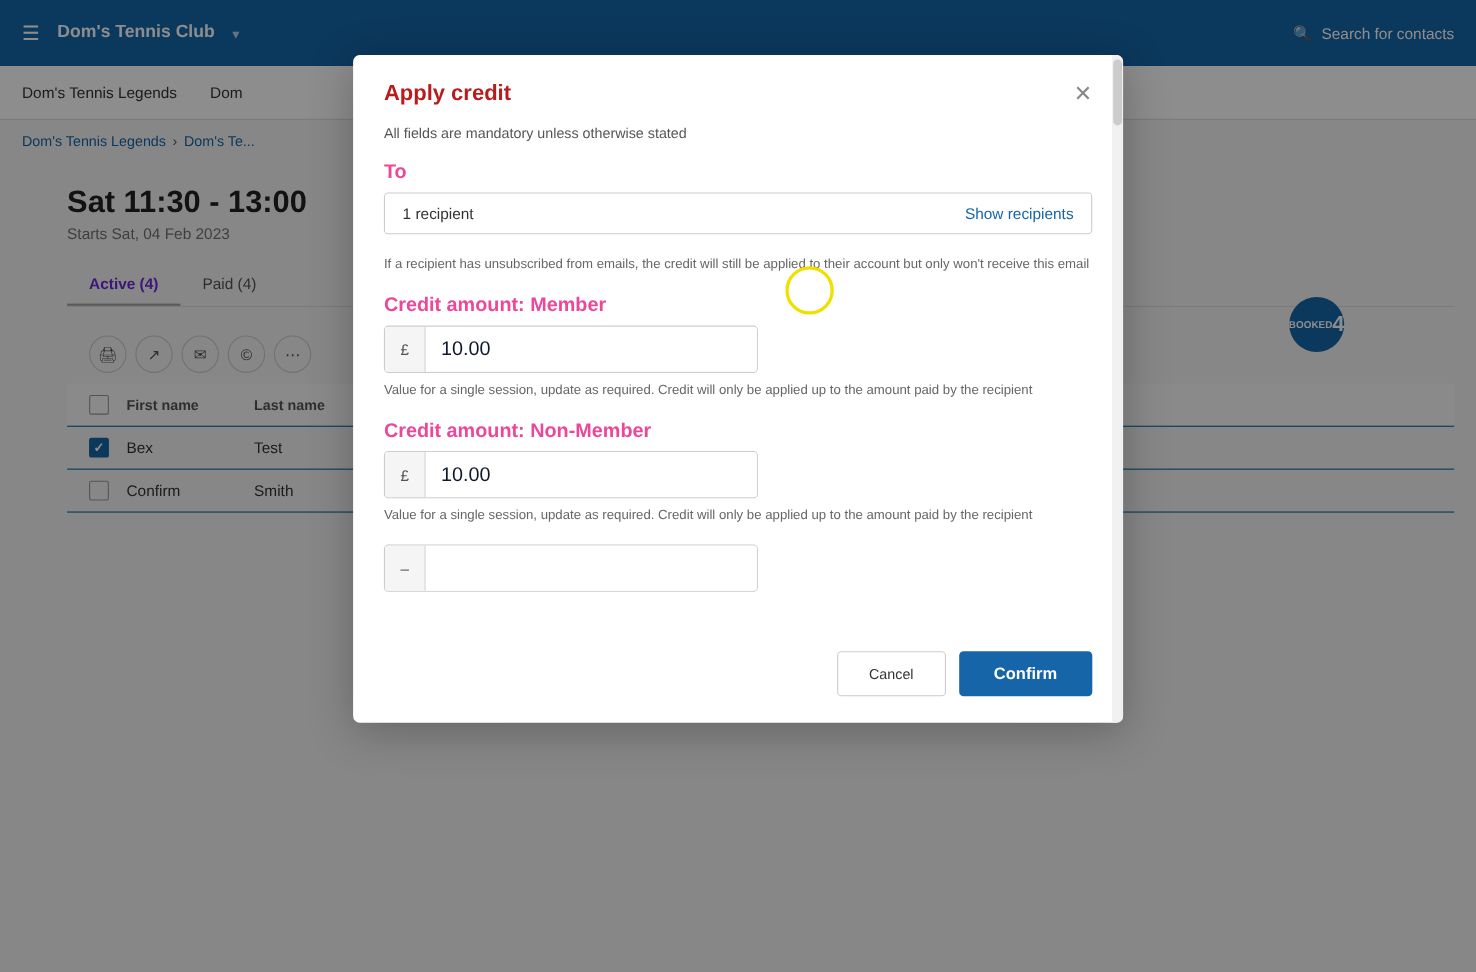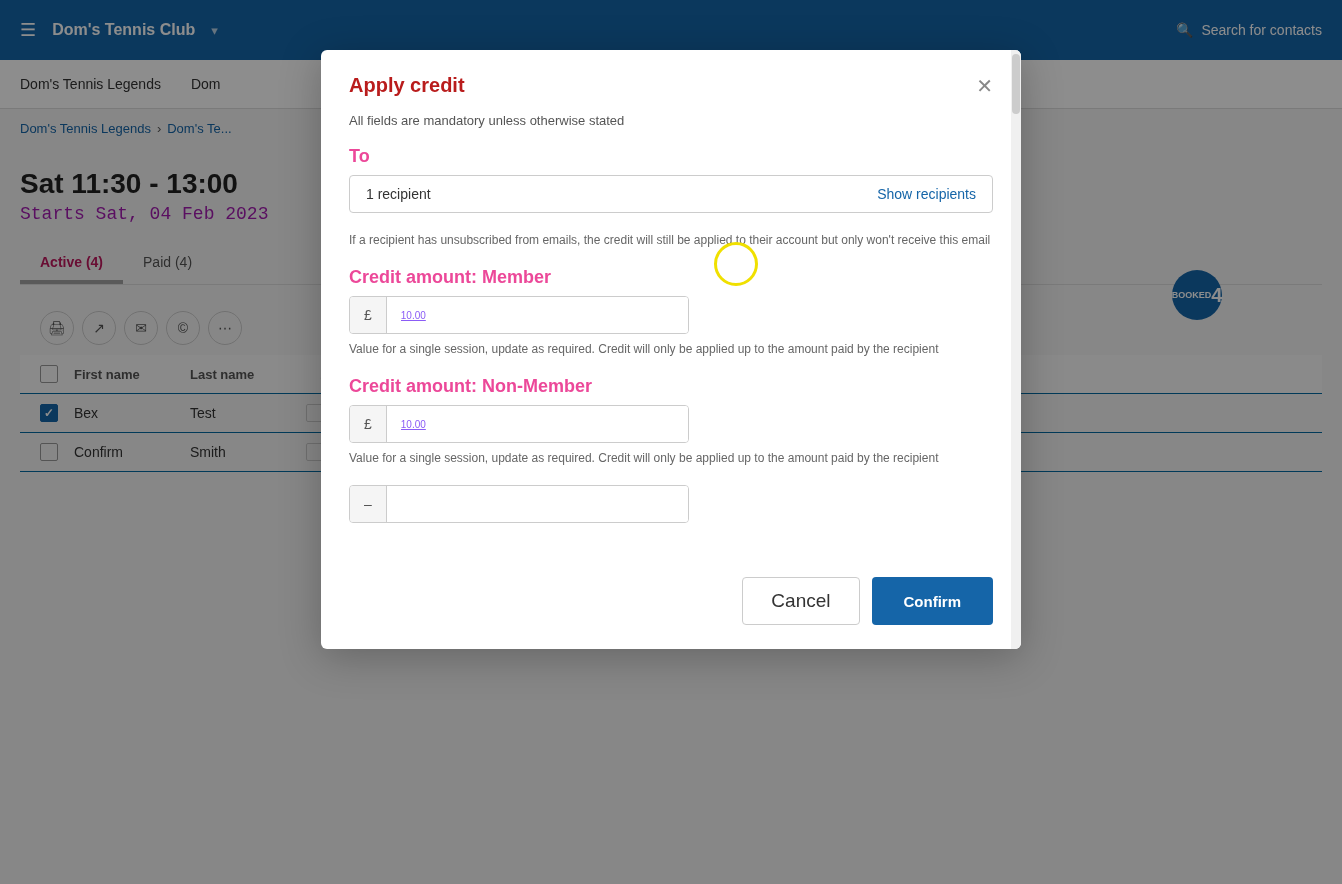--- a/index.html
+++ b/index.html
@@ -12,27 +12,27 @@
     .top-bar-menu { color: white; font-size: 18px; cursor: pointer; }
     .top-bar-title { color: white; font-size: 16px; font-weight: 600; }
     .top-bar-search { margin-left: auto; color: white; font-size: 14px; display: flex; align-items: center; gap: 8px; }
 
     .sub-bar { background: white; border-bottom: 1px solid #ddd; padding: 0 20px; display: flex; gap: 30px; }
     .sub-bar-item { padding: 16px 0; font-size: 14px; color: #333; cursor: pointer; }
 
     .breadcrumb { padding: 12px 20px; font-size: 13px; color: #555; display: flex; gap: 6px; align-items: center; }
     .breadcrumb a { color: #1565a8; text-decoration: none; }
 
-    .page-content { padding: 20px; }
+    .page-content { padding: 20px; margin-left: 41px; }
     .session-title { font-size: 28px; font-weight: 700; color: #222; margin-bottom: 4px; }
-    .session-sub { font-size: 18px; color: #a21caf; margin-bottom: 20px; font-family: Liberation Mono, monospace; }
+    .session-sub { font-size: 14px; color: #737373; margin-bottom: 20px; }
 
     .tabs { display: flex; border-bottom: 1px solid #ddd; margin-bottom: 16px; }
     .tab { padding: 10px 20px; font-size: 14px; color: #555; cursor: pointer; border-bottom: 2px solid transparent; }
-    .tab.active { color: #be185d; border-bottom: 4px solid #a3a3a3; font-weight: 600; }
+    .tab.active { color: #6d28d9; border-bottom: 2px solid #a3a3a3; font-weight: 600; }
 
     .booked-badge { position: absolute; top: 270px; right: 120px; background: #1565a8; border-radius: 50%; width: 50px; height: 50px; display: flex; flex-direction: row; align-items: center; justify-content: center; color: white; font-size: 10px; }
     .booked-num { font-size: 20px; font-weight: 700; line-height: 1; }
     .action-icons { display: flex; gap: 8px; padding: 10px 20px; }
     .action-icon { width: 34px; height: 34px; border: 1px solid #ccc; border-radius: 50%; display: flex; align-items: center; justify-content: center; cursor: pointer; color: #555; font-size: 14px; }
 
     
     .overlay { position: absolute; top: 0; left: 0; width: 100%; height: 100%; background: rgba(0,0,0,0.35); z-index: 10; }
 
     
@@ -47,28 +47,28 @@
     .field-group { margin-bottom: 18px; }
 
     .recipient-box { border: 1px solid #ccc; border-radius: 4px; padding: 10px 16px; display: flex; justify-content: space-between; align-items: center; }
     .recipient-text { font-size: 14px; color: #333; }
     .show-recipients-link { font-size: 14px; color: #1565a8; cursor: pointer; text-decoration: none; }
 
     .unsubscribe-note { font-size: 12px; color: #666; line-height: 1.5; margin-top: 10px; margin-bottom: 18px; }
 
     .currency-input { display: flex; border: 1px solid #ccc; border-radius: 4px; overflow: hidden; width: 340px; }
     .currency-symbol { background: #f5f5f5; border-right: 1px solid #ccc; padding: 10px 14px; font-size: 14px; color: #555; display: flex; align-items: center; }
-    .currency-field { border: none; outline: none; padding: 10px 14px; font-size: 10px; color: #8b5cf6; flex: 1; text-decoration: underline; }
+    .currency-field { border: none; outline: none; padding: 10px 14px; font-size: 18px; color: #0f172a; flex: 1; }
     .field-hint { font-size: 12px; color: #666; margin-top: 6px; line-height: 1.5; }
 
     .expiry-input { display: flex; border: 1px solid #ccc; border-radius: 4px; overflow: hidden; width: 340px; }
     .expiry-symbol { background: #f5f5f5; border-right: 1px solid #ccc; padding: 10px 14px; font-size: 14px; color: #555; display: flex; align-items: center; }
 
     .modal-footer { padding: 16px 28px 24px; display: flex; justify-content: flex-end; gap: 12px; border-top: none; }
-    .btn-cancel { padding: 12px 28px; background: white; border: 1px solid #ccc; border-radius: 4px; font-size: 19px; color: #333; cursor: pointer; font-weight: 500; }
+    .btn-cancel { padding: 12px 28px; background: white; border: 1px solid #ccc; border-radius: 4px; font-size: 13px; color: #333; cursor: pointer; font-weight: 500; }
     .btn-confirm { padding: 12px 32px; background: #1565a8; border: none; border-radius: 4px; font-size: 15px; color: white; cursor: pointer; font-weight: 600; }
 
     
     .cursor-circle { position: absolute; width: 44px; height: 44px; border: 3px solid #f0e000; border-radius: 50%; z-index: 30; pointer-events: none; top: 242px; left: 714px; }
 
     
     .bg-table-row { display: flex; align-items: center; padding: 10px 20px; border-bottom: 1px solid #0369a1; gap: 16px; font-size: 14px; color: #333; }
     .checkbox { width: 18px; height: 18px; border: 1px solid #999; border-radius: 2px; display: flex; align-items: center; justify-content: center; }
     .checkbox.checked { background: #1565a8; border-color: #1565a8; }
     .check-mark { color: white; font-size: 12px; font-weight: bold; }

